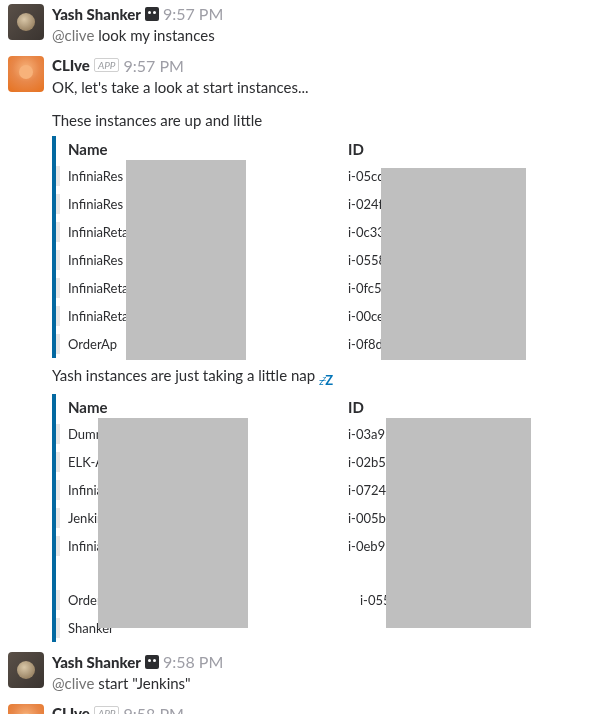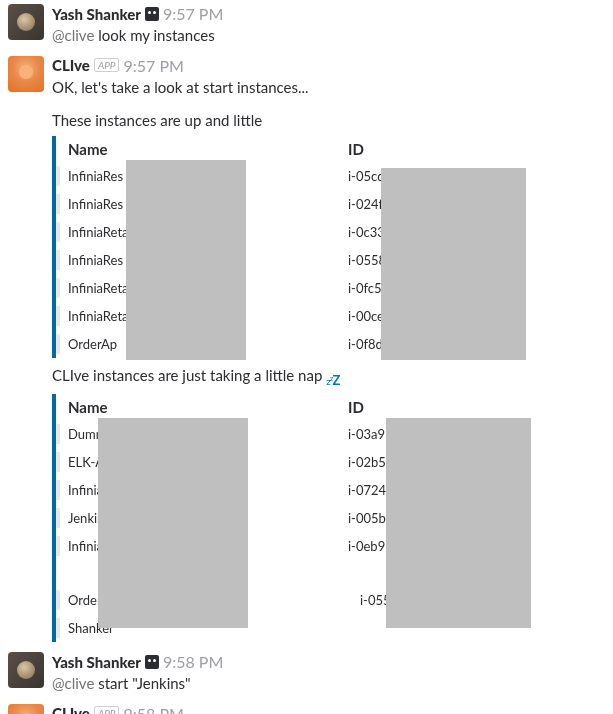--- a/index.html
+++ b/index.html
@@ -225,21 +225,21 @@
             <div class="tbl-row">
               <div class="cell-name">OrderAp</div>
               <div class="cell-id">i-0f8d2</div>
             </div>
           </div>
         <div class="redact" style="left:70px; top:24px; width:120px; height:200px;"></div>
         <div class="redact" style="left:325px; top:32px; width:145px; height:192px;"></div>
       </div>
 
       <div class="msg-line section-text">
-        <span>CLIve instances are just taking a little nap </span><span class="zzz">z<sup>z</sup><span class="bigz">Z</span></span>
+        <span>Yash instances are just taking a little nap </span><span class="zzz">z<sup>z</sup><span class="bigz">Z</span></span>
       </div>
 
       <div class="tbl-wrap" style="position:relative;">
         <div class="tbl-headers">
           <div class="col-name">Name</div>
           <div class="col-id">ID</div>
         </div>
         <div class="tbl-rows" id="rows-napping">
             <div class="tbl-row">
               <div class="cell-name">DummyT</div>

